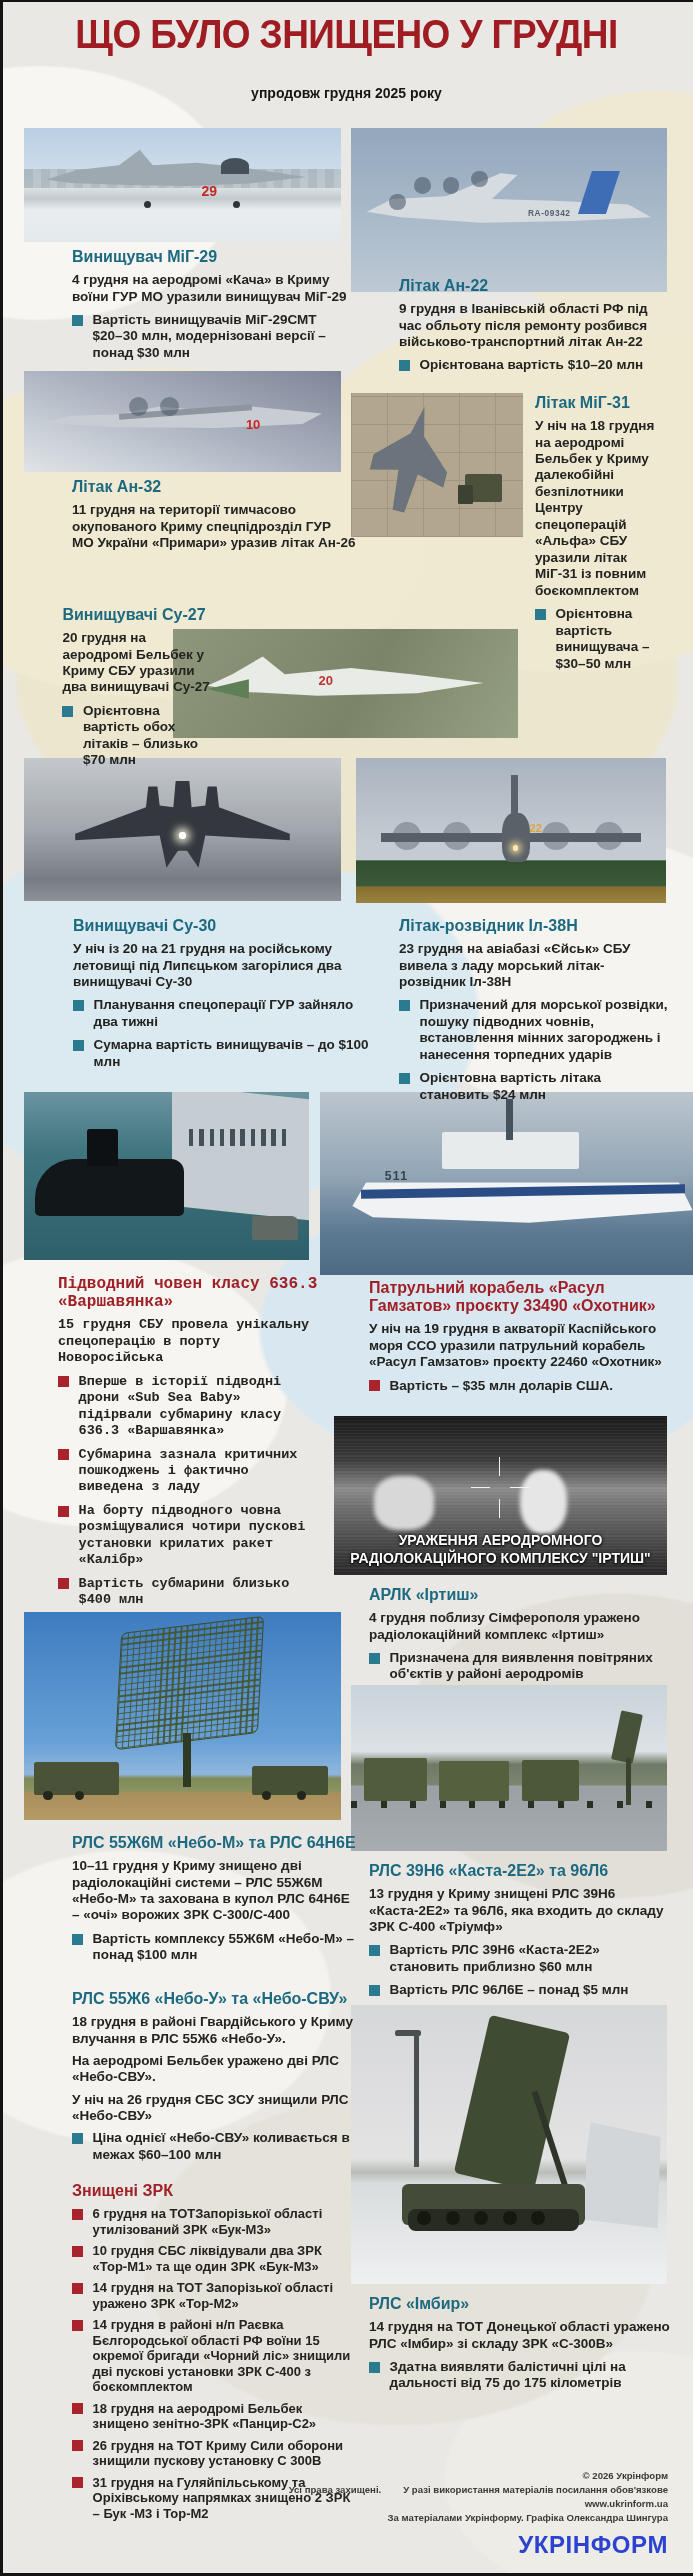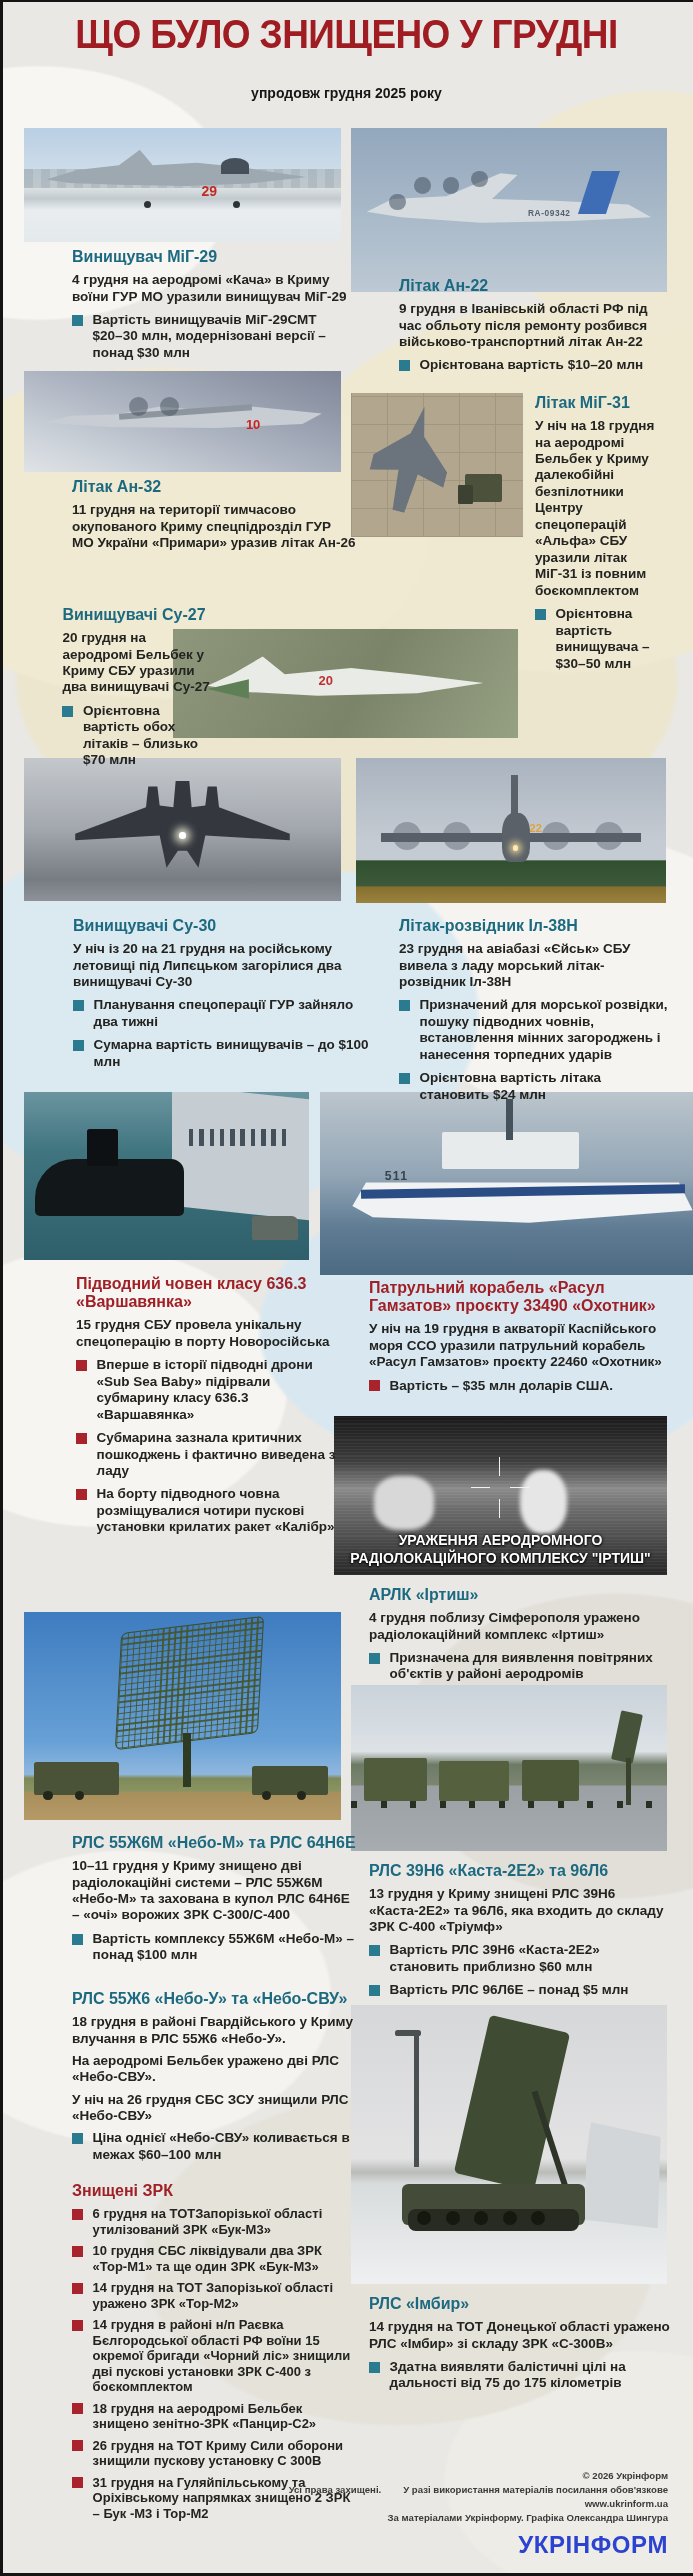--- a/index.html
+++ b/index.html
@@ -43,21 +43,21 @@
   .hdr .sub{margin-top:9px;font-size:14px;font-weight:700;color:#161616;line-height:1.35;}
 
   
   #sec-mig29{left:72px;top:248px;width:276px;}
   #sec-an22{left:399px;top:277px;width:270px;}
   #sec-an26{left:72px;top:478px;width:284px;}
   #sec-mig31{left:535px;top:394px;width:134px;}
   #sec-su27{left:24.4px;top:606px;width:153px;margin-left:38px;}
   #sec-su30{left:73px;top:917px;width:297px;}
   #sec-il38{left:399px;top:917px;width:270px;}
-  #sec-sub{left:76px;top:1275px;width:262px;}
+  #sec-sub{left:58px;top:1275px;width:262px;font-family:Liberation Mono, monospace;}
   #sec-ship{left:369px;top:1279px;width:307px;}
   #sec-irtysh{left:369px;top:1586px;width:302px;}
   #sec-nebom{left:72px;top:1834px;width:284px;}
   #sec-nebou{left:72px;top:1990px;width:290px;}
   #sec-kasta{left:369px;top:1862px;width:302px;}
   #sec-zrk{left:72px;top:2182px;width:284px;}
   #sec-zrk .blist{gap:5.8px;}
   #sec-zrk .blist li{font-size:13px;line-height:1.2;}
   #sec-imbir{left:369px;top:2295px;width:302px;}
   #sec-nebou .para{margin-bottom:5.8px;}
@@ -427,20 +427,24 @@
           <span>Вперше в історії підводні дрони «Sub Sea Baby» підірвали субмарину класу 636.3 «Варшавянка»</span>
         </li>
       <li>
           <span class="sq"></span>
           <span>Субмарина зазнала критичних пошкоджень і фактично виведена з ладу</span>
         </li>
       <li>
           <span class="sq"></span>
           <span>На борту підводного човна розміщувалися чотири пускові установки крилатих ракет «Калібр»</span>
         </li>
+      <li>
+          <span class="sq"></span>
+          <span>Вартість субмарини близько $400 млн</span>
+        </li>
     </ul>
   </section>
 
   <section class="tblock red" id="sec-ship">
     <h2>Патрульний корабель «Расул Гамзатов» проєкту 33490 «Охотник»</h2>
     <p class="para">У ніч на 19 грудня в акваторії Каспійського моря ССО уразили патрульний корабель «Расул Гамзатов» проєкту 22460 «Охотник»</p>
     <ul class="blist">
       <li>
           <span class="sq"></span>
           <span>Вартість  –  $35 млн доларів США.</span>

